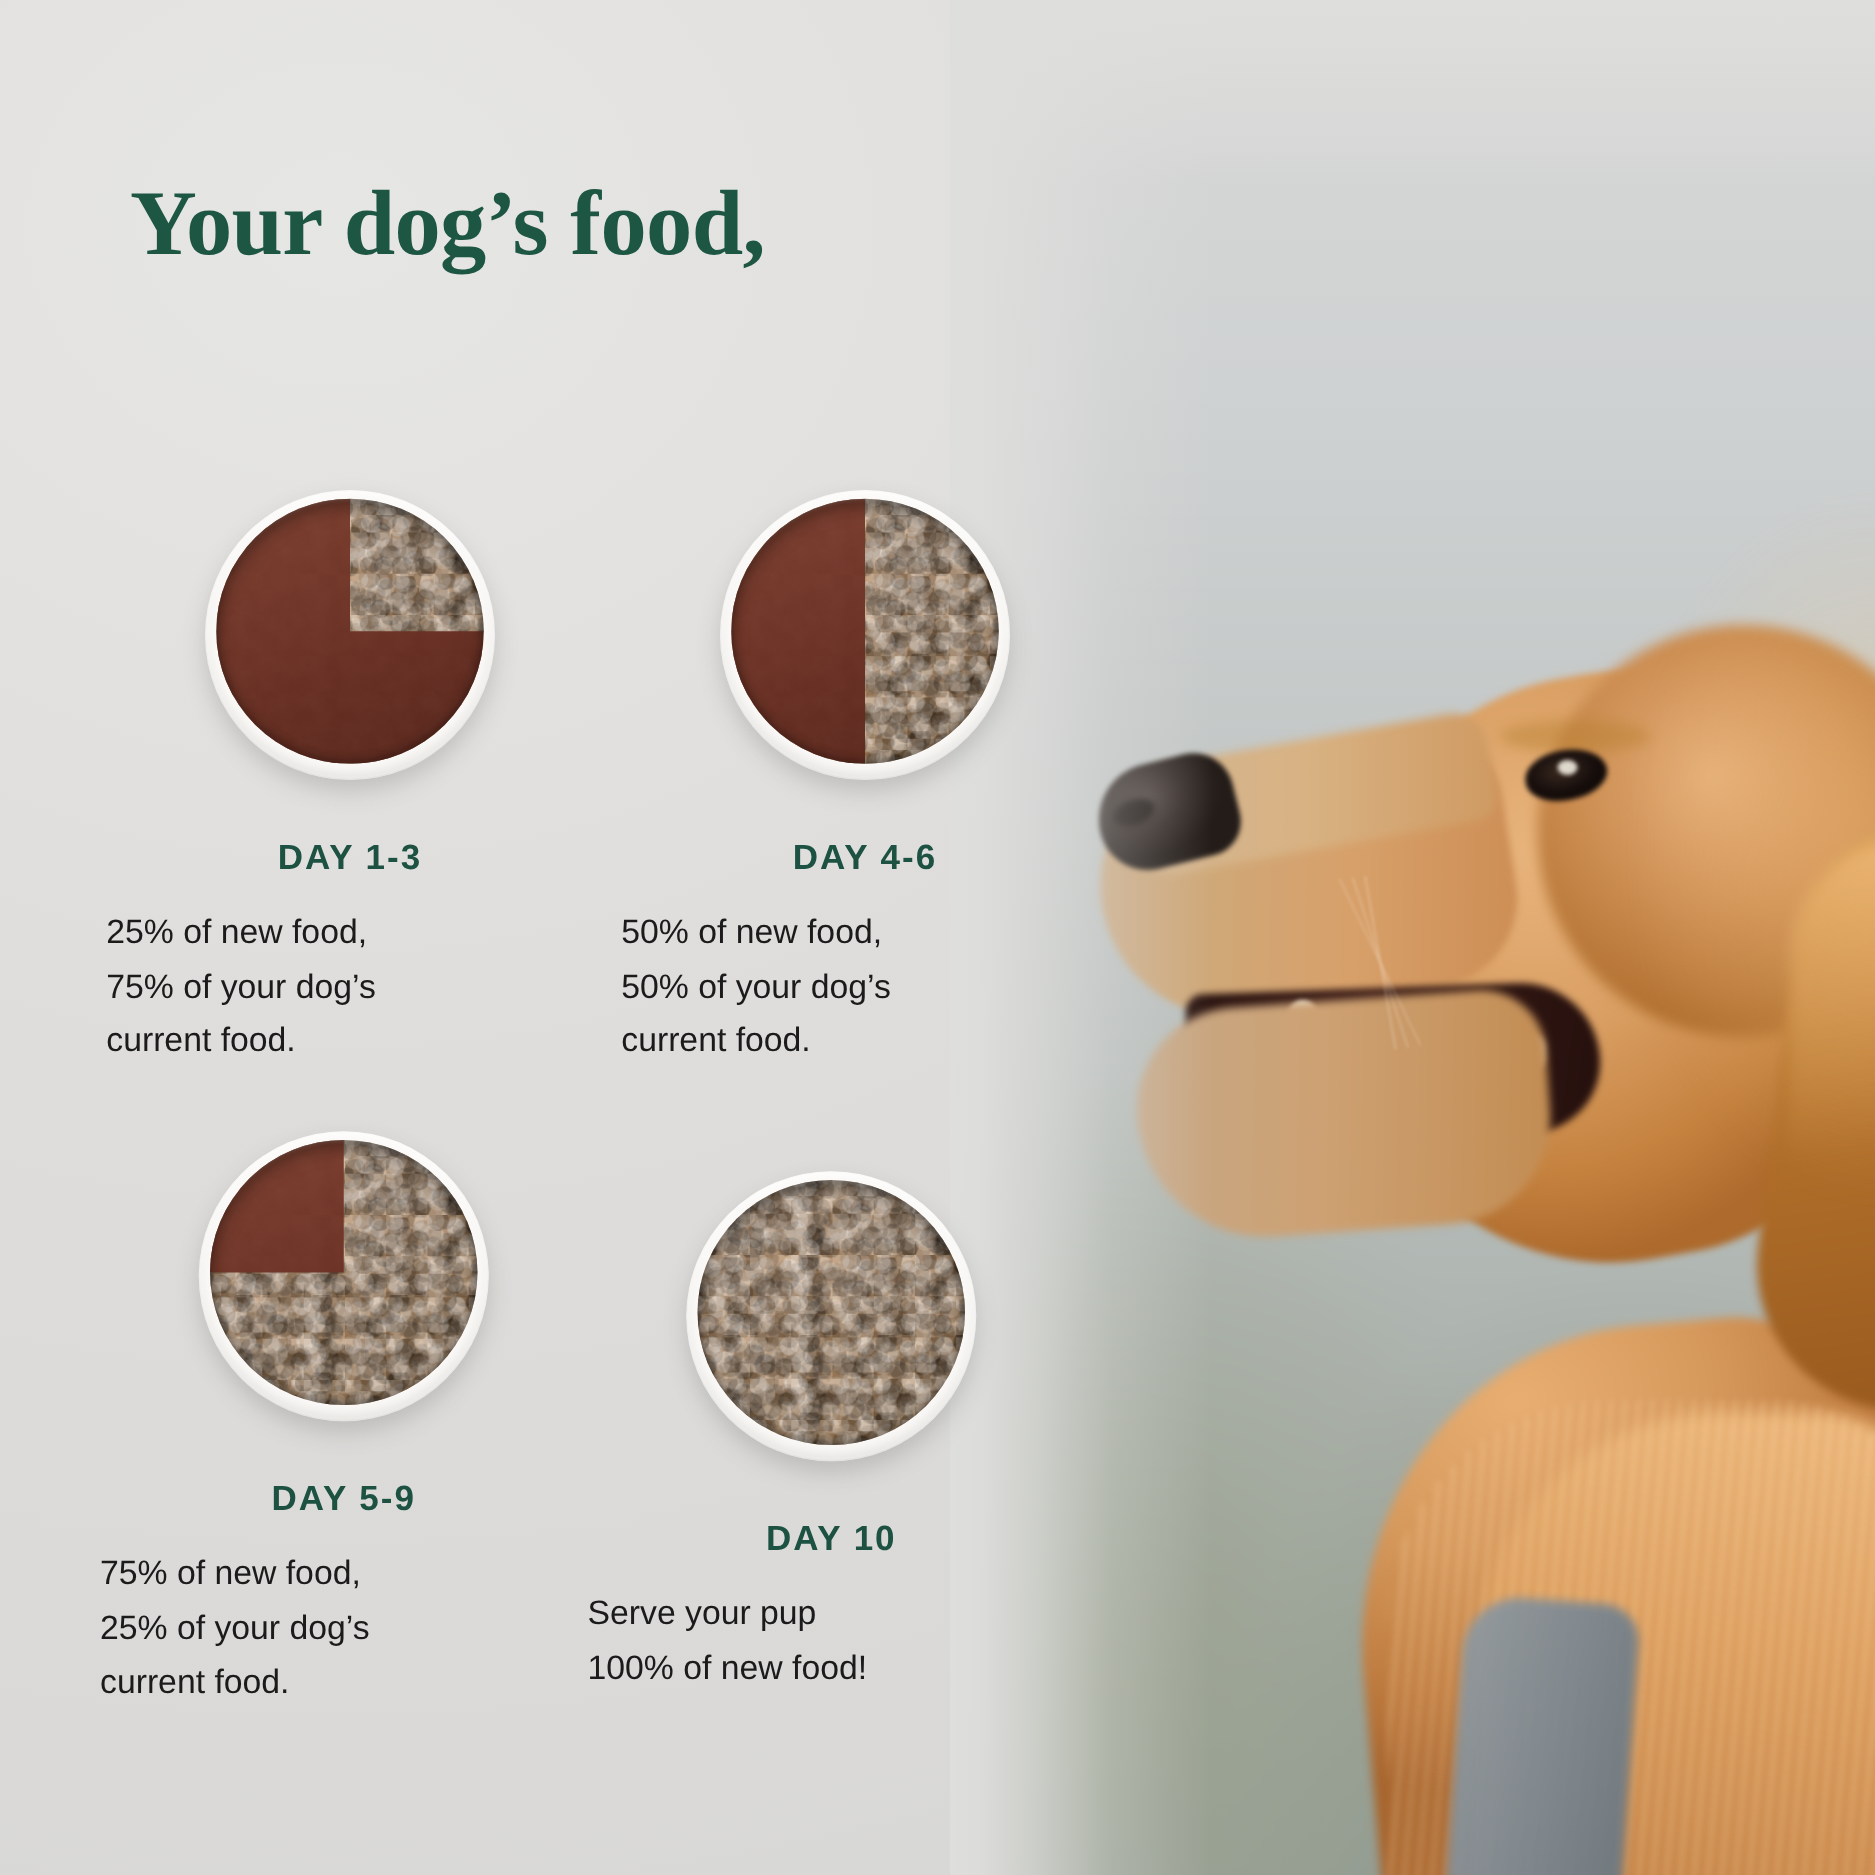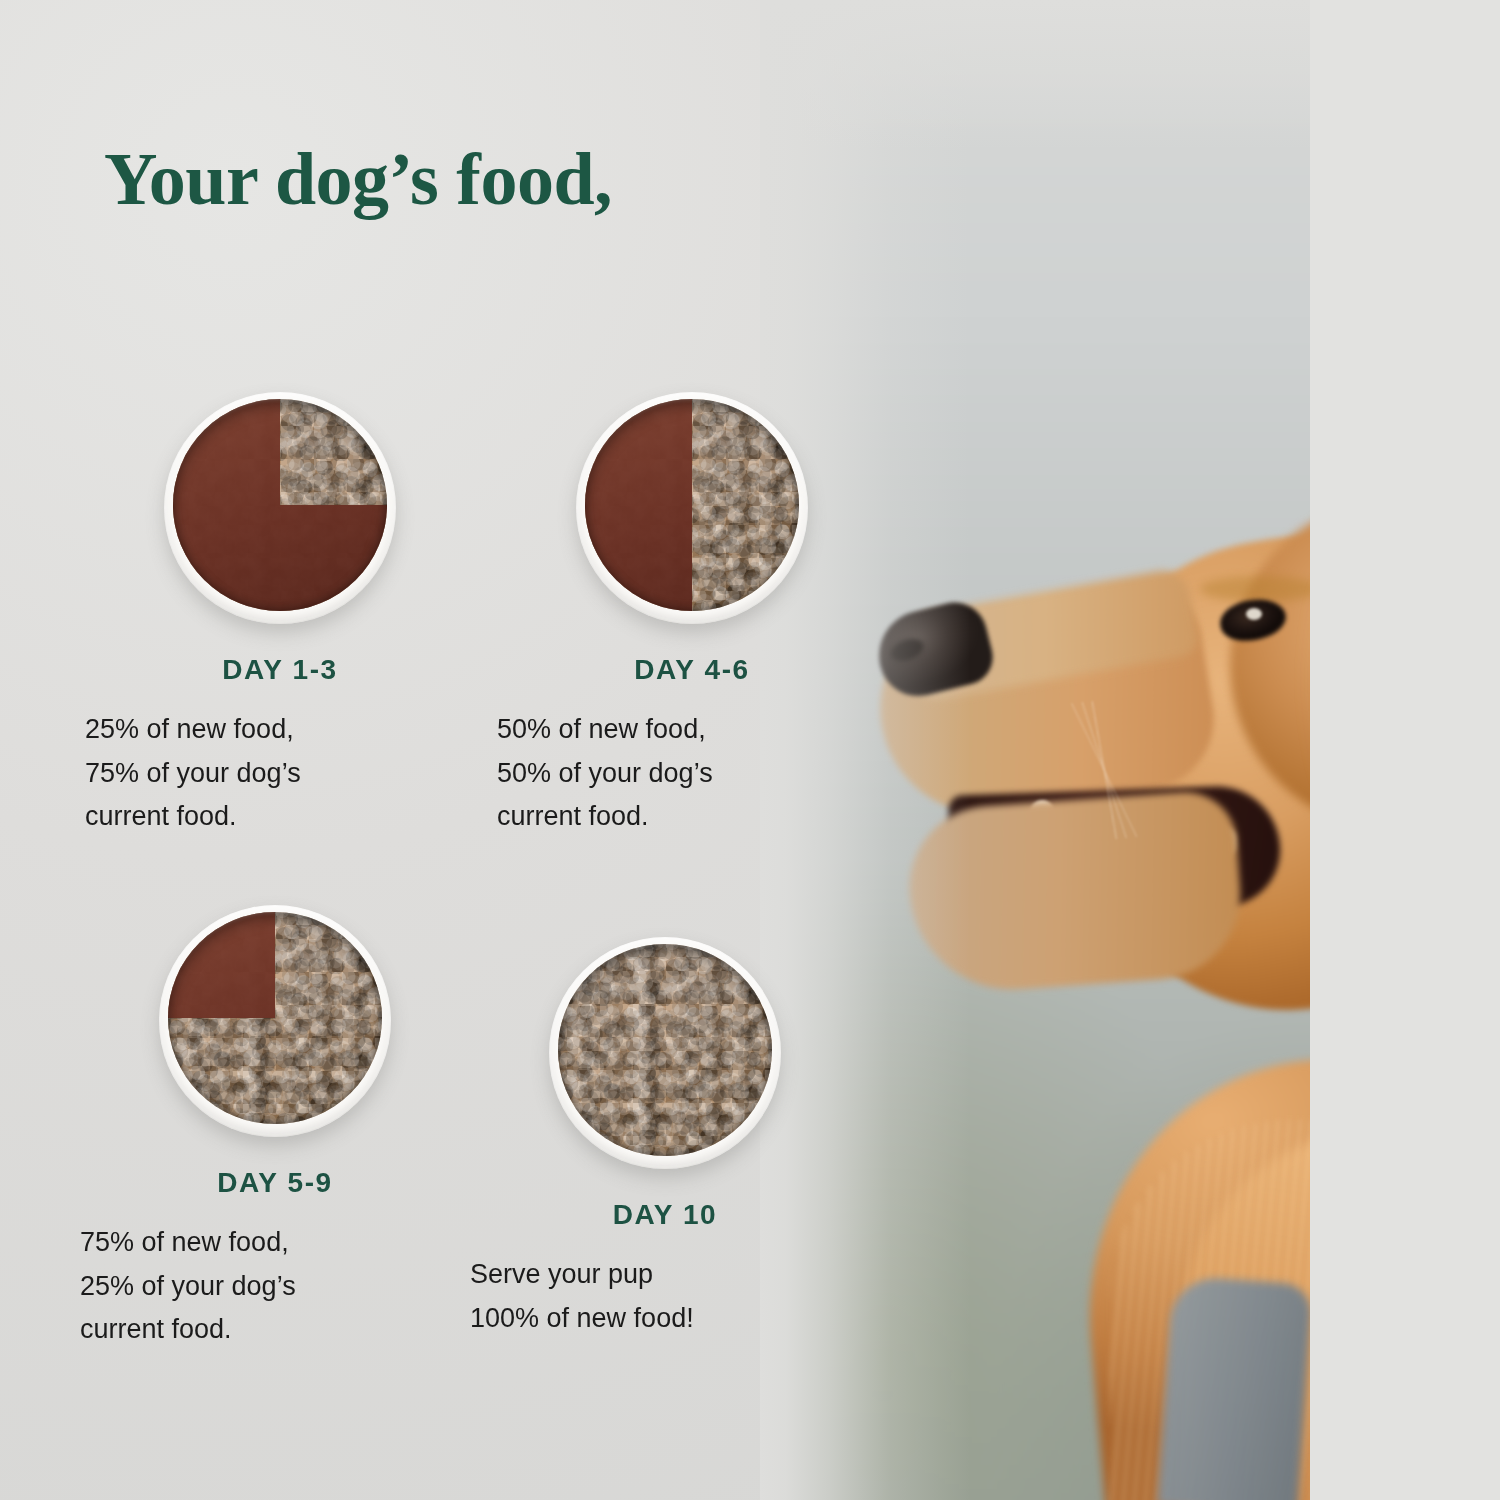--- a/index.html
+++ b/index.html
@@ -7,21 +7,21 @@
   html,body { width:1500px; height:1500px; overflow:hidden; }
   body {
     font-family:"Liberation Sans", sans-serif;
     background:#e2e2e0;
     position:relative;
   }
 
   
   #canvas {
     position:absolute; inset:0;
-    width:1310px; height:1500px;
+    width:1500px; height:1500px;
     background:
       radial-gradient(120% 100% at 18% 12%, #e6e6e4 0%, #dedddb 45%, #d7d7d5 100%);
     overflow:hidden;
   }
 
   
   .photo {
     position:absolute;
     left:760px; top:0;
     width:740px; height:1500px;
@@ -334,21 +334,21 @@
 
   
   .food-shade{
     position:absolute; inset:0; border-radius:50%;
     box-shadow:inset 0 6px 14px rgba(0,0,0,.35), inset 0 -3px 8px rgba(0,0,0,.22);
     pointer-events:none;
   }
 
   
   .day-label {
-    margin-top:30px;
+    margin-top:46px;
     text-align:center;
     font-family:"Liberation Sans", sans-serif;
     font-weight:700;
     font-size:28px;
     letter-spacing:1.6px;
     color:#1d5243;
   }
   .desc {
     margin-top:22px;
     text-align:left;

